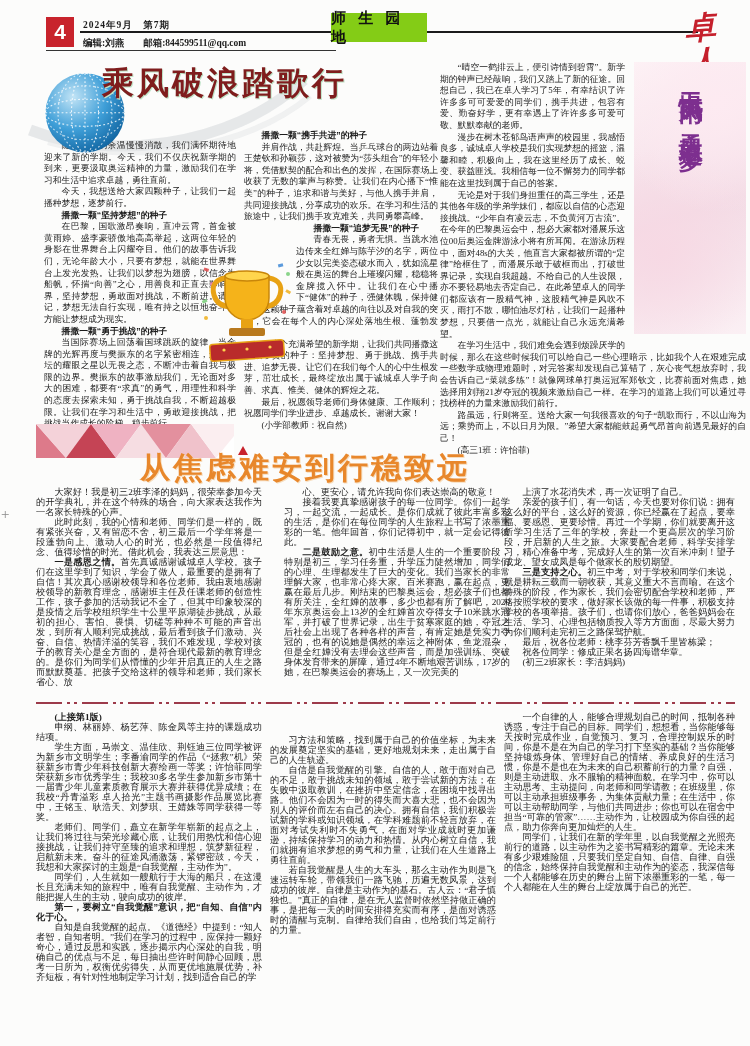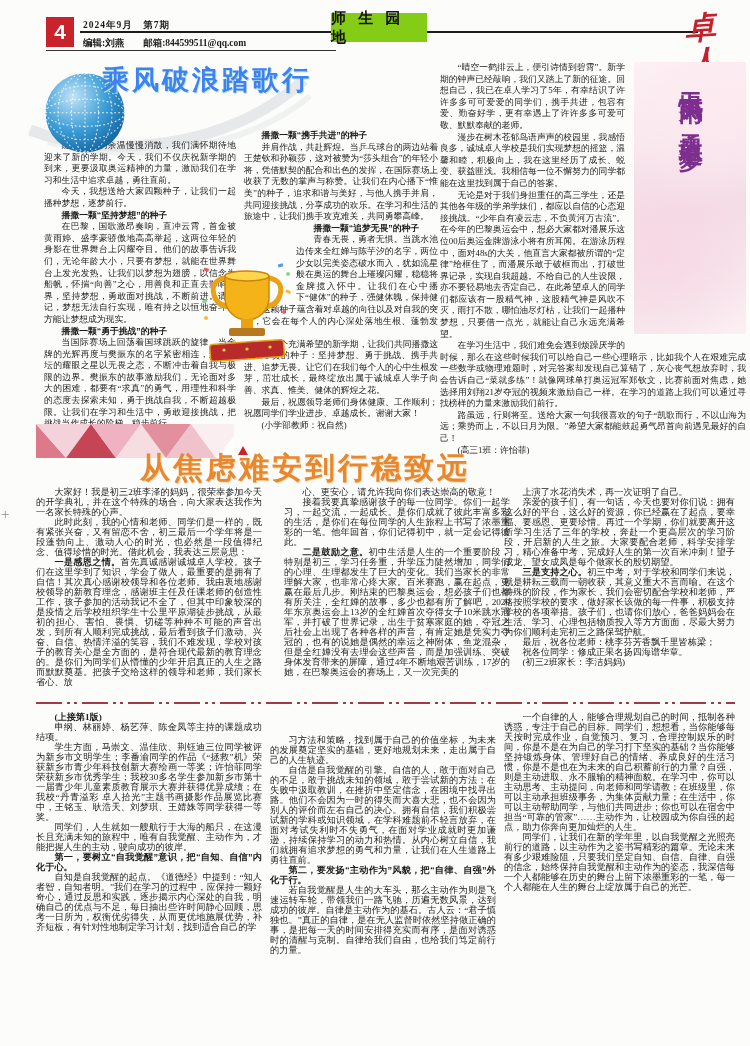--- a/index.html
+++ b/index.html
@@ -19,21 +19,21 @@
     display:flex;align-items:center;justify-content:center;}
   .section-box span{font-size:15px;font-weight:bold;letter-spacing:4px;color:#111;
     font-family:"Liberation Sans","DejaVu Sans",sans-serif;}
   .logo{left:686px;top:10px;font-size:31px;font-weight:bold;font-style:italic;color:#c5202c;
     transform:rotate(-4deg);letter-spacing:2px;line-height:34px;}
 
   
   .swoosh{left:18px;top:52px;z-index:0;}
   .globe{left:40px;top:66px;z-index:1;}
   .t-green{z-index:2;font-family:"Liberation Sans","DejaVu Sans",sans-serif;font-weight:bold;
-    color:#3b82f6;font-size:27px;letter-spacing:3px;text-shadow:1px 1px 0 #bfe4c8;}
+    color:#7f1d1d;font-size:32px;letter-spacing:3px;text-shadow:1px 1px 0 #bfe4c8;}
   .t1{left:102px;top:62px;}
   .t2{left:150px;top:99px;}
   .art-body p{margin:0;text-indent:2em;text-align:justify;}
   .a1{font-size:8.8px;line-height:11.6px;}
   .c1{left:44px;top:140px;width:192px;height:284px;overflow:hidden;}
   .c2{left:244px;top:130px;width:194px;height:316px;overflow:hidden;}
   .sub{font-weight:bold;font-family:"Liberation Sans","DejaVu Sans",sans-serif;text-indent:1.6em;}
   .sig{text-align:right;text-indent:0;}
   .noind{text-indent:0;}
   .ind3{text-indent:3em;}
@@ -206,29 +206,29 @@
     <p class="para ind3">祝各位同学：修成正果名扬四海谱华章。</p>
     <p class="para sig">(初三2班家长：李洁妈妈)</p>
   </div>
 
   <div class="abs divider"></div>
 
   <div class="abs b1 art-body mid">
     <p class="para noind contnote">(上接第1版)</p>
     <p class="para noind">申纲、林丽婷、杨艺萍、陈金凤等主持的课题成功结项。</p>
     <p class="para">学生方面，马崇文、温佳欣、荆钰迪三位同学被评为新乡市文明学生；李番渝同学的作品《“拯救”机》荣获新乡市青少年科技创新大赛绘画一等奖；许怡菲同学荣获新乡市优秀学生；我校30多名学生参加新乡市第十一届青少年儿童素质教育展示大赛并获得优异成绩；在我校“丹青溢彩 卓人拾光”主题书画摄影作品展览比赛中，王铭玉、耿浩天、刘梦琪、王婧姝等同学获得一等奖。</p>
+    <p class="para">老师们、同学们，矗立在新学年崭新的起点之上，让我们将过往与荣光珍藏心底，让我们用热忱和信心迎接挑战，让我们持守至臻的追求和理想，筑梦新征程，启航新未来。奋斗的征途风涌激荡，紧锣密鼓，今天，我想和大家探讨的主题是“自我觉醒，主动作为”。</p>
     <p class="para">同学们，人生就如一艘航行于大海的船只，在这漫长且充满未知的旅程中，唯有自我觉醒、主动作为，才能把握人生的主动，驶向成功的彼岸。</p>
     <p class="para bh">第一，要树立“自我觉醒”意识，把“自知、自信”内化于心。</p>
     <p class="para">自知是自我觉醒的起点。《道德经》中提到：“知人者智，自知者明。”我们在学习的过程中，应保持一颗好奇心，通过反思和实践，逐步揭示内心深处的自我，明确自己的优点与不足，每日抽出些许时间静心回顾，思考一日所为，权衡优劣得失，从而更优地施展优势，补齐短板，有针对性地制定学习计划，找到适合自己的学</p>
   </div>
 
   <div class="abs b2 art-body mid">
     <p class="para noind">习方法和策略，找到属于自己的价值坐标，为未来的发展奠定坚实的基础，更好地规划未来，走出属于自己的人生轨迹。</p>
     <p class="para">自信是自我觉醒的引擎。自信的人，敢于面对自己的不足，敢于挑战未知的领域，敢于尝试新的方法；在失败中汲取教训，在挫折中坚定信念，在困境中找寻出路。他们不会因为一时的得失而大喜大悲，也不会因为别人的评价而左右自己的决心。拥有自信，我们积极尝试新的学科或知识领域，在学科难题前不轻言放弃，在面对考试失利时不失勇气，在面对学业成就时更加谦逊，持续保持学习的动力和热情。从内心树立自信，我们就拥有追求梦想的勇气和力量，让我们在人生道路上勇往直前。</p>
-    <p class="para bh">第二，要发扬“主动作为”风貌，把“自律、自强”外化于行。</p>
     <p class="para">若自我觉醒是人生的大车头，那么主动作为则是飞速运转车轮，带领我们一路飞驰，历遍无数风景，达到成功的彼岸。自律是主动作为的基石。古人云：“君子慎独也。”真正的自律，是在无人监督时依然坚持做正确的事，是把每一天的时间安排得充实而有序，是面对诱惑时的清醒与克制。自律给我们自由，也给我们笃定前行的力量。</p>
   </div>
 
   <div class="abs b3 art-body mid">
     <p class="para">一个自律的人，能够合理规划自己的时间，抵制各种诱惑，专注于自己的目标。同学们，想想看，当你能够每天按时完成作业，自觉预习、复习，合理控制娱乐的时间，你是不是在为自己的学习打下坚实的基础？当你能够坚持锻炼身体、管理好自己的情绪、养成良好的生活习惯，你是不是也在为未来的自己积蓄前行的力量？自强，则是主动进取、永不服输的精神面貌。在学习中，你可以主动思考、主动提问，向老师和同学请教；在班级里，你可以主动承担班级事务，为集体贡献力量；在生活中，你可以主动帮助同学，与他们共同进步；你也可以在宿舍中担当“可靠的管家”……主动作为，让校园成为你自强的起点，助力你奔向更加灿烂的人生。</p>
     <p class="para">同学们，让我们在新的学年里，以自我觉醒之光照亮前行的道路，以主动作为之姿书写精彩的篇章。无论未来有多少艰难险阻，只要我们坚定自知、自信、自律、自强的信念，始终保持自我觉醒和主动作为的姿态，我深信每一个人都能够在历史的舞台上留下浓墨重彩的一笔，每一个人都能在人生的舞台上绽放属于自己的光芒。</p>
   </div>
 
   <div class="abs crop-mark">+</div>
 </div>

